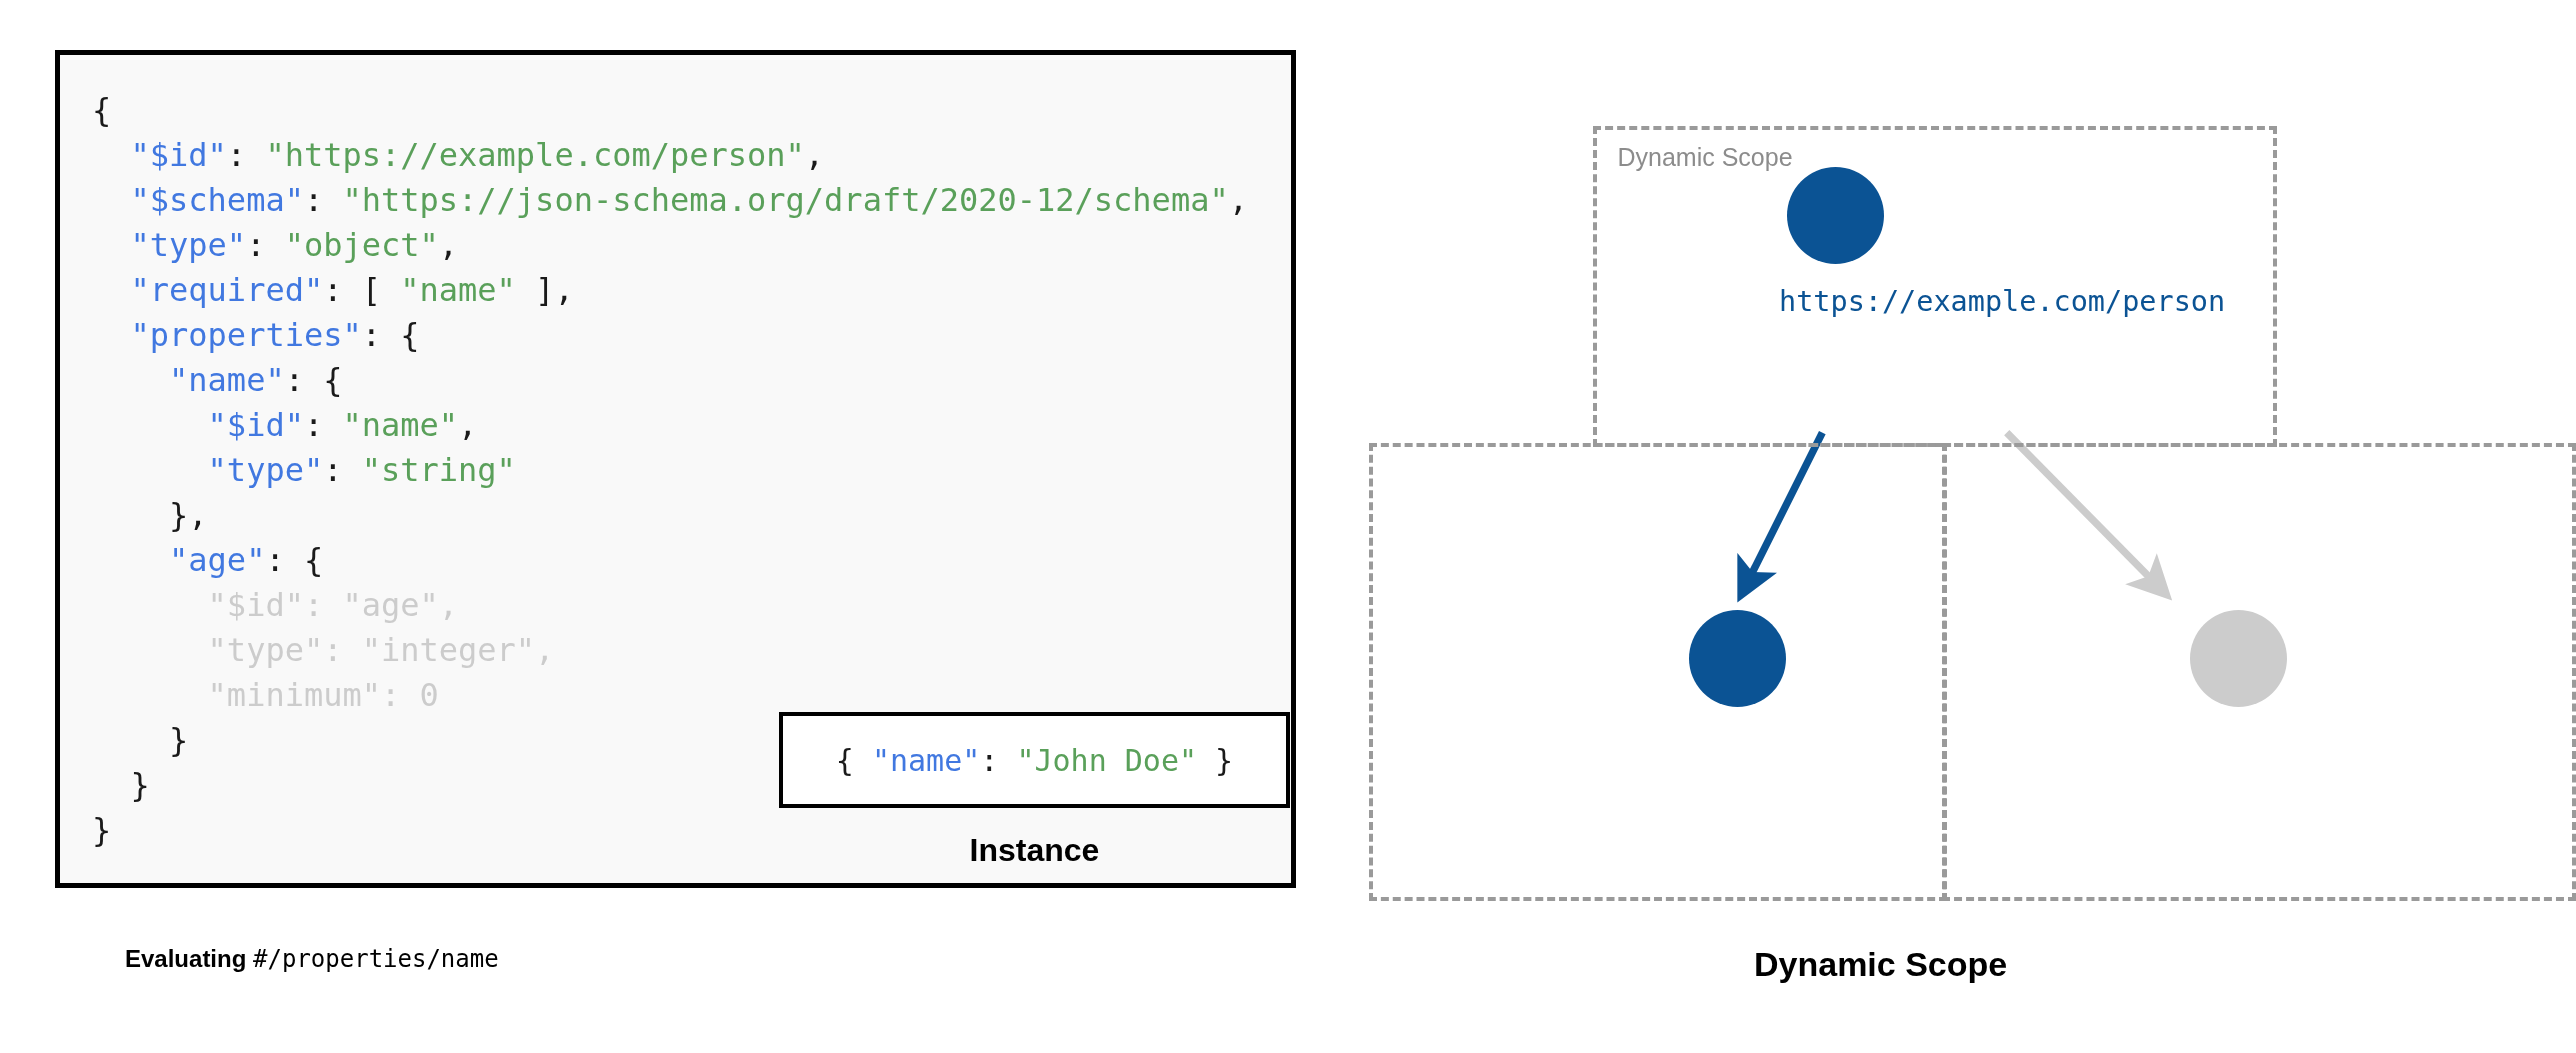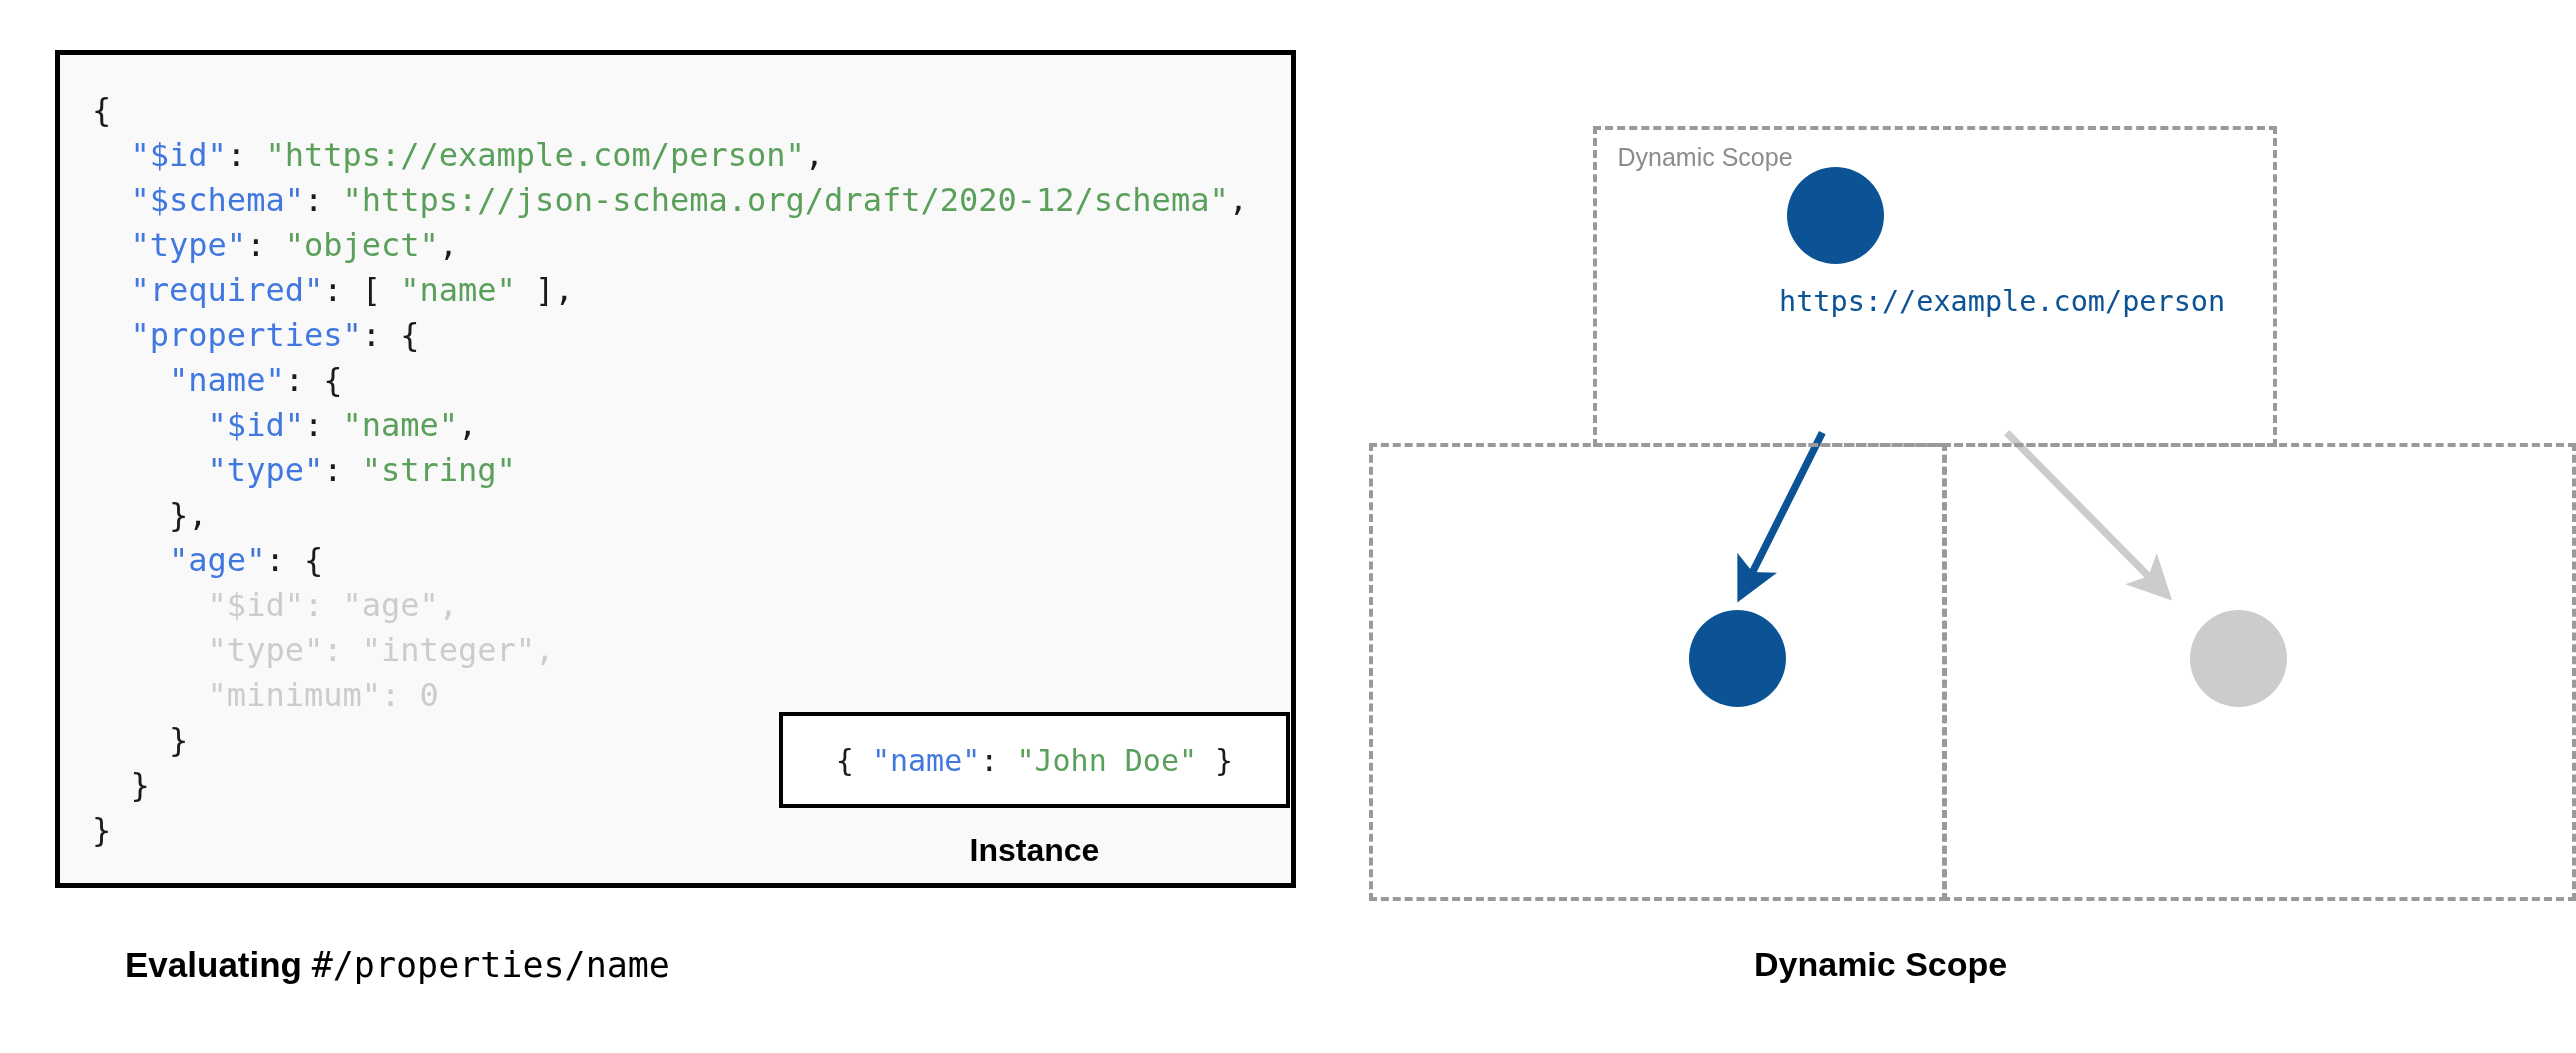--- a/index.html
+++ b/index.html
@@ -77,21 +77,21 @@
     font-weight: bold;
     font-size: 32px;
     color: #000000;
   }
 
   
   #left-caption {
     position: absolute;
     left: 125px;
     top: 945px;
-    font-size: 35px;
+    font-size: 24px;
     color: #000000;
     white-space: pre;
   }
   #left-caption .cap-bold {
     font-family: "Liberation Sans", sans-serif;
     font-weight: bold;
   }
   #left-caption .cap-mono {
     font-family: "DejaVu Sans Mono", "Liberation Mono", monospace;
     font-weight: normal;

